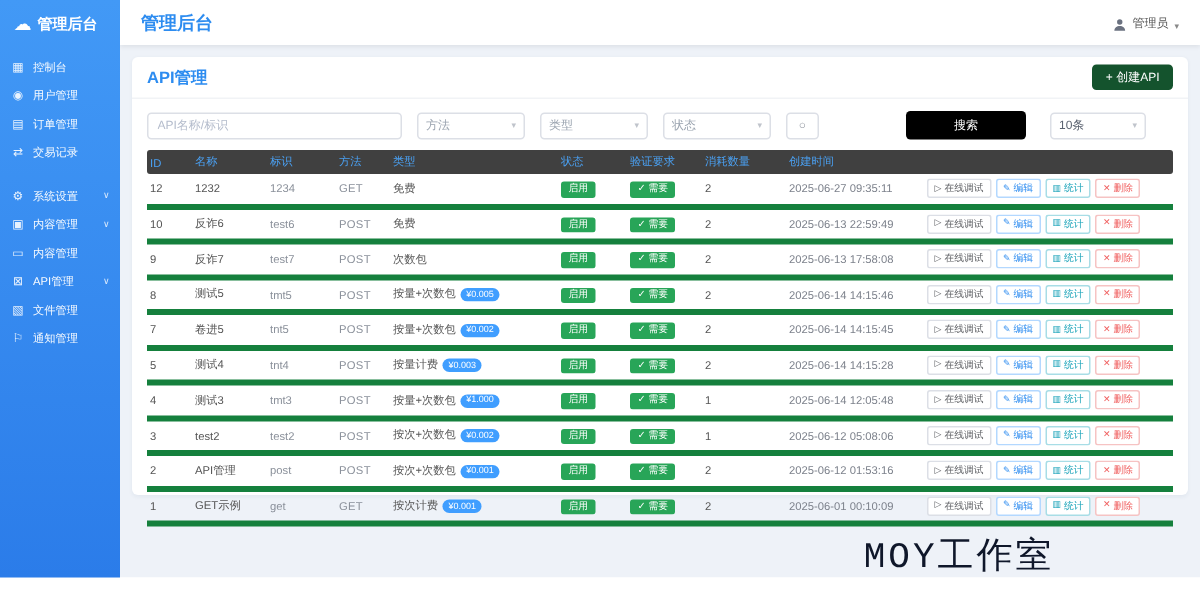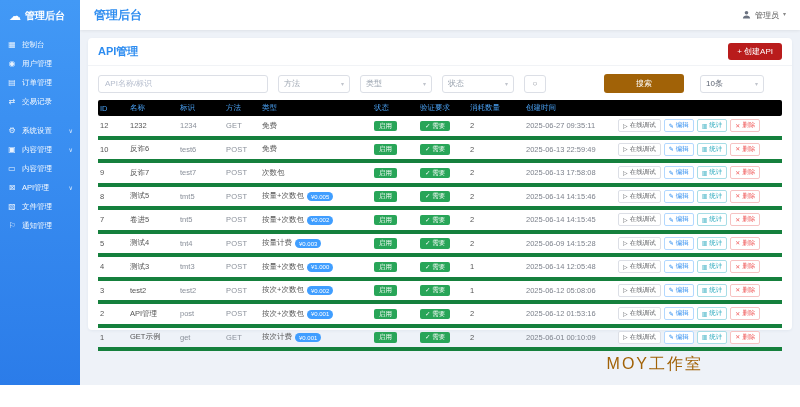--- a/index.html
+++ b/index.html
@@ -15,50 +15,50 @@
   .menu-item{height:19px;display:flex;align-items:center;gap:5px;padding:0 7px;font-size:7.5px;
              color:rgba(255,255,255,.96);cursor:pointer;white-space:nowrap}
   .mi-icon{font-size:8px;width:10px;text-align:center;opacity:.92;flex:0 0 auto}
   .mi-chev{margin-left:auto;font-size:6px;opacity:.85}
   .menu-gap{height:10px}
   
   .header{position:absolute;left:80px;top:0;width:720px;height:30px;background:#fff;z-index:2;
           box-shadow:0 1px 3px rgba(0,0,0,.07);display:flex;align-items:center;
           justify-content:space-between;padding:0 14px;box-sizing:border-box}
   .header-title{color:#2d8cf0;font-size:12px;font-weight:bold}
-  .user{display:flex;align-items:flex-start;gap:4px;font-size:8px;color:#555;cursor:pointer}
+  .user{display:flex;align-items:flex-end;gap:4px;font-size:8px;color:#555;cursor:pointer}
   .user-caret{font-size:6px;color:#888}
   
   .card{position:absolute;left:88px;top:38px;width:704px;height:292px;background:#fff;z-index:1;
         border-radius:4px;box-shadow:0 1px 3px rgba(30,60,110,.06);box-sizing:border-box}
   .card-head{height:27px;display:flex;align-items:center;justify-content:space-between;
              padding:0 10px;border-bottom:1px solid #f1f3f6}
   .page-title{color:#2d8cf0;font-size:11px;font-weight:bold}
-  .btn-create{background:#b91c1c;color:#fff;border:none;border-radius:3px;font-size:8px;
+  .btn-create{background:#14532d;color:#fff;border:none;border-radius:3px;font-size:8px;
               padding:3px 9px;cursor:pointer;font-family:inherit}
   
   .filters{display:flex;align-items:center;gap:10px;padding:8px 10px 7px 10px}
   .f-input{width:170px;height:18px;border:1px solid #dcdfe6;border-radius:3px;font-size:8px;
            padding:0 6px;box-sizing:border-box;color:#333;font-family:inherit;outline:none}
   .f-input::placeholder{color:#b4bccc}
   .f-select{width:72px;height:18px;border:1px solid #dcdfe6;border-radius:3px;font-size:8px;
             color:#9aa3af;display:flex;align-items:center;justify-content:space-between;
             padding:0 5px;box-sizing:border-box;background:#fff;cursor:pointer}
   .f-select .sel-caret{font-size:6px;color:#c0c4cc}
   .f-reset{width:22px;height:18px;border:1px solid #dcdfe6;border-radius:3px;background:#fff;
            display:flex;align-items:center;justify-content:center;font-size:8px;color:#8a8f99;
            cursor:pointer;box-sizing:border-box}
-  .btn-search{width:80px;height:19px;margin-left:48px;background:#a16207;color:#fff;border:none;
+  .btn-search{width:80px;height:19px;margin-left:48px;background:#000000;color:#fff;border:none;
               border-radius:3px;font-size:8px;cursor:pointer;font-family:inherit}
   .f-pagesize{width:64px;margin-left:6px;color:#5a6270}
   
   .table{margin:0 10px}
   .grid-row{display:grid;grid-template-columns:30px 50px 46px 36px 112px 46px 50px 56px 92px auto;
             align-items:center}
-  .thead{background:#000000;height:16px;border-radius:2px;color:#4aa0f2;font-size:7.5px}
+  .thead{background:#404040;height:16px;border-radius:2px;color:#4aa0f2;font-size:7.5px}
   .th{padding-left:2px;white-space:nowrap;overflow:hidden}
   .tr{height:19.5px;border-bottom:4px solid #15803d;font-size:7.5px;color:#555}
   .td{padding-left:2px;white-space:nowrap;overflow:hidden}
   .td-code{color:#8a909a}
   .td-method{color:#8a909a;letter-spacing:.2px}
   .td-date{color:#7d828c}
   .type-cell{display:flex;align-items:flex-end;gap:3px}
   .badge-green{display:inline-block;background:#28a558;color:#fff;font-size:6.5px;
                padding:2px 5px;border-radius:2px;line-height:1}
   .badge-price{display:inline-block;background:#409eff;color:#fff;font-size:6px;
@@ -67,21 +67,21 @@
   .abtn{height:13px;display:inline-flex;align-items:center;gap:2px;border-radius:2px;
         font-size:6.5px;padding:0 4px;background:#fff;border:1px solid #dcdfe6;color:#606266;
         cursor:pointer;font-family:inherit;white-space:nowrap}
   .abtn .ag{font-size:6px;line-height:1}
   .abtn.primary{color:#2d8cf0;border-color:#b3d8ff}
   .abtn.info{color:#17a2b8;border-color:#a8dde6}
   .abtn.danger{color:#f05f5f;border-color:#f6c3c3}
   
   .bottom-strip{position:absolute;left:0;top:385px;width:800px;height:22px;background:#fff}
   .watermark{position:absolute;top:354px;right:97px;z-index:4;
-             font-family:Liberation Sans, sans-serif;font-size:16px;color:#a16207;
+             font-family:Liberation Mono, monospace;font-size:24px;color:#0f172a;
              letter-spacing:2px}
 </style>
 </head>
 <body>
 
 <div class="content-bg"></div>
 
 <div class="sidebar">
   <div class="logo">
     <span class="logo-glyph">☁</span>
@@ -379,21 +379,21 @@
       <span>按量计费</span>
       <span class="badge-price">¥0.003</span>
     </div>
     <div class="td">
       <span class="badge-green">启用</span>
     </div>
     <div class="td">
       <span class="badge-green">✓ 需要</span>
     </div>
     <div class="td">2</div>
-    <div class="td td-date">2025-06-09 14:15:28</div>
+    <div class="td td-date">2025-06-14 14:15:28</div>
     <div class="td actions">
             <button class="abtn default">
               <span class="ag">▷</span>
               <span>在线调试</span>
             </button>
             <button class="abtn primary">
               <span class="ag">✎</span>
               <span>编辑</span>
             </button>
             <button class="abtn info">

